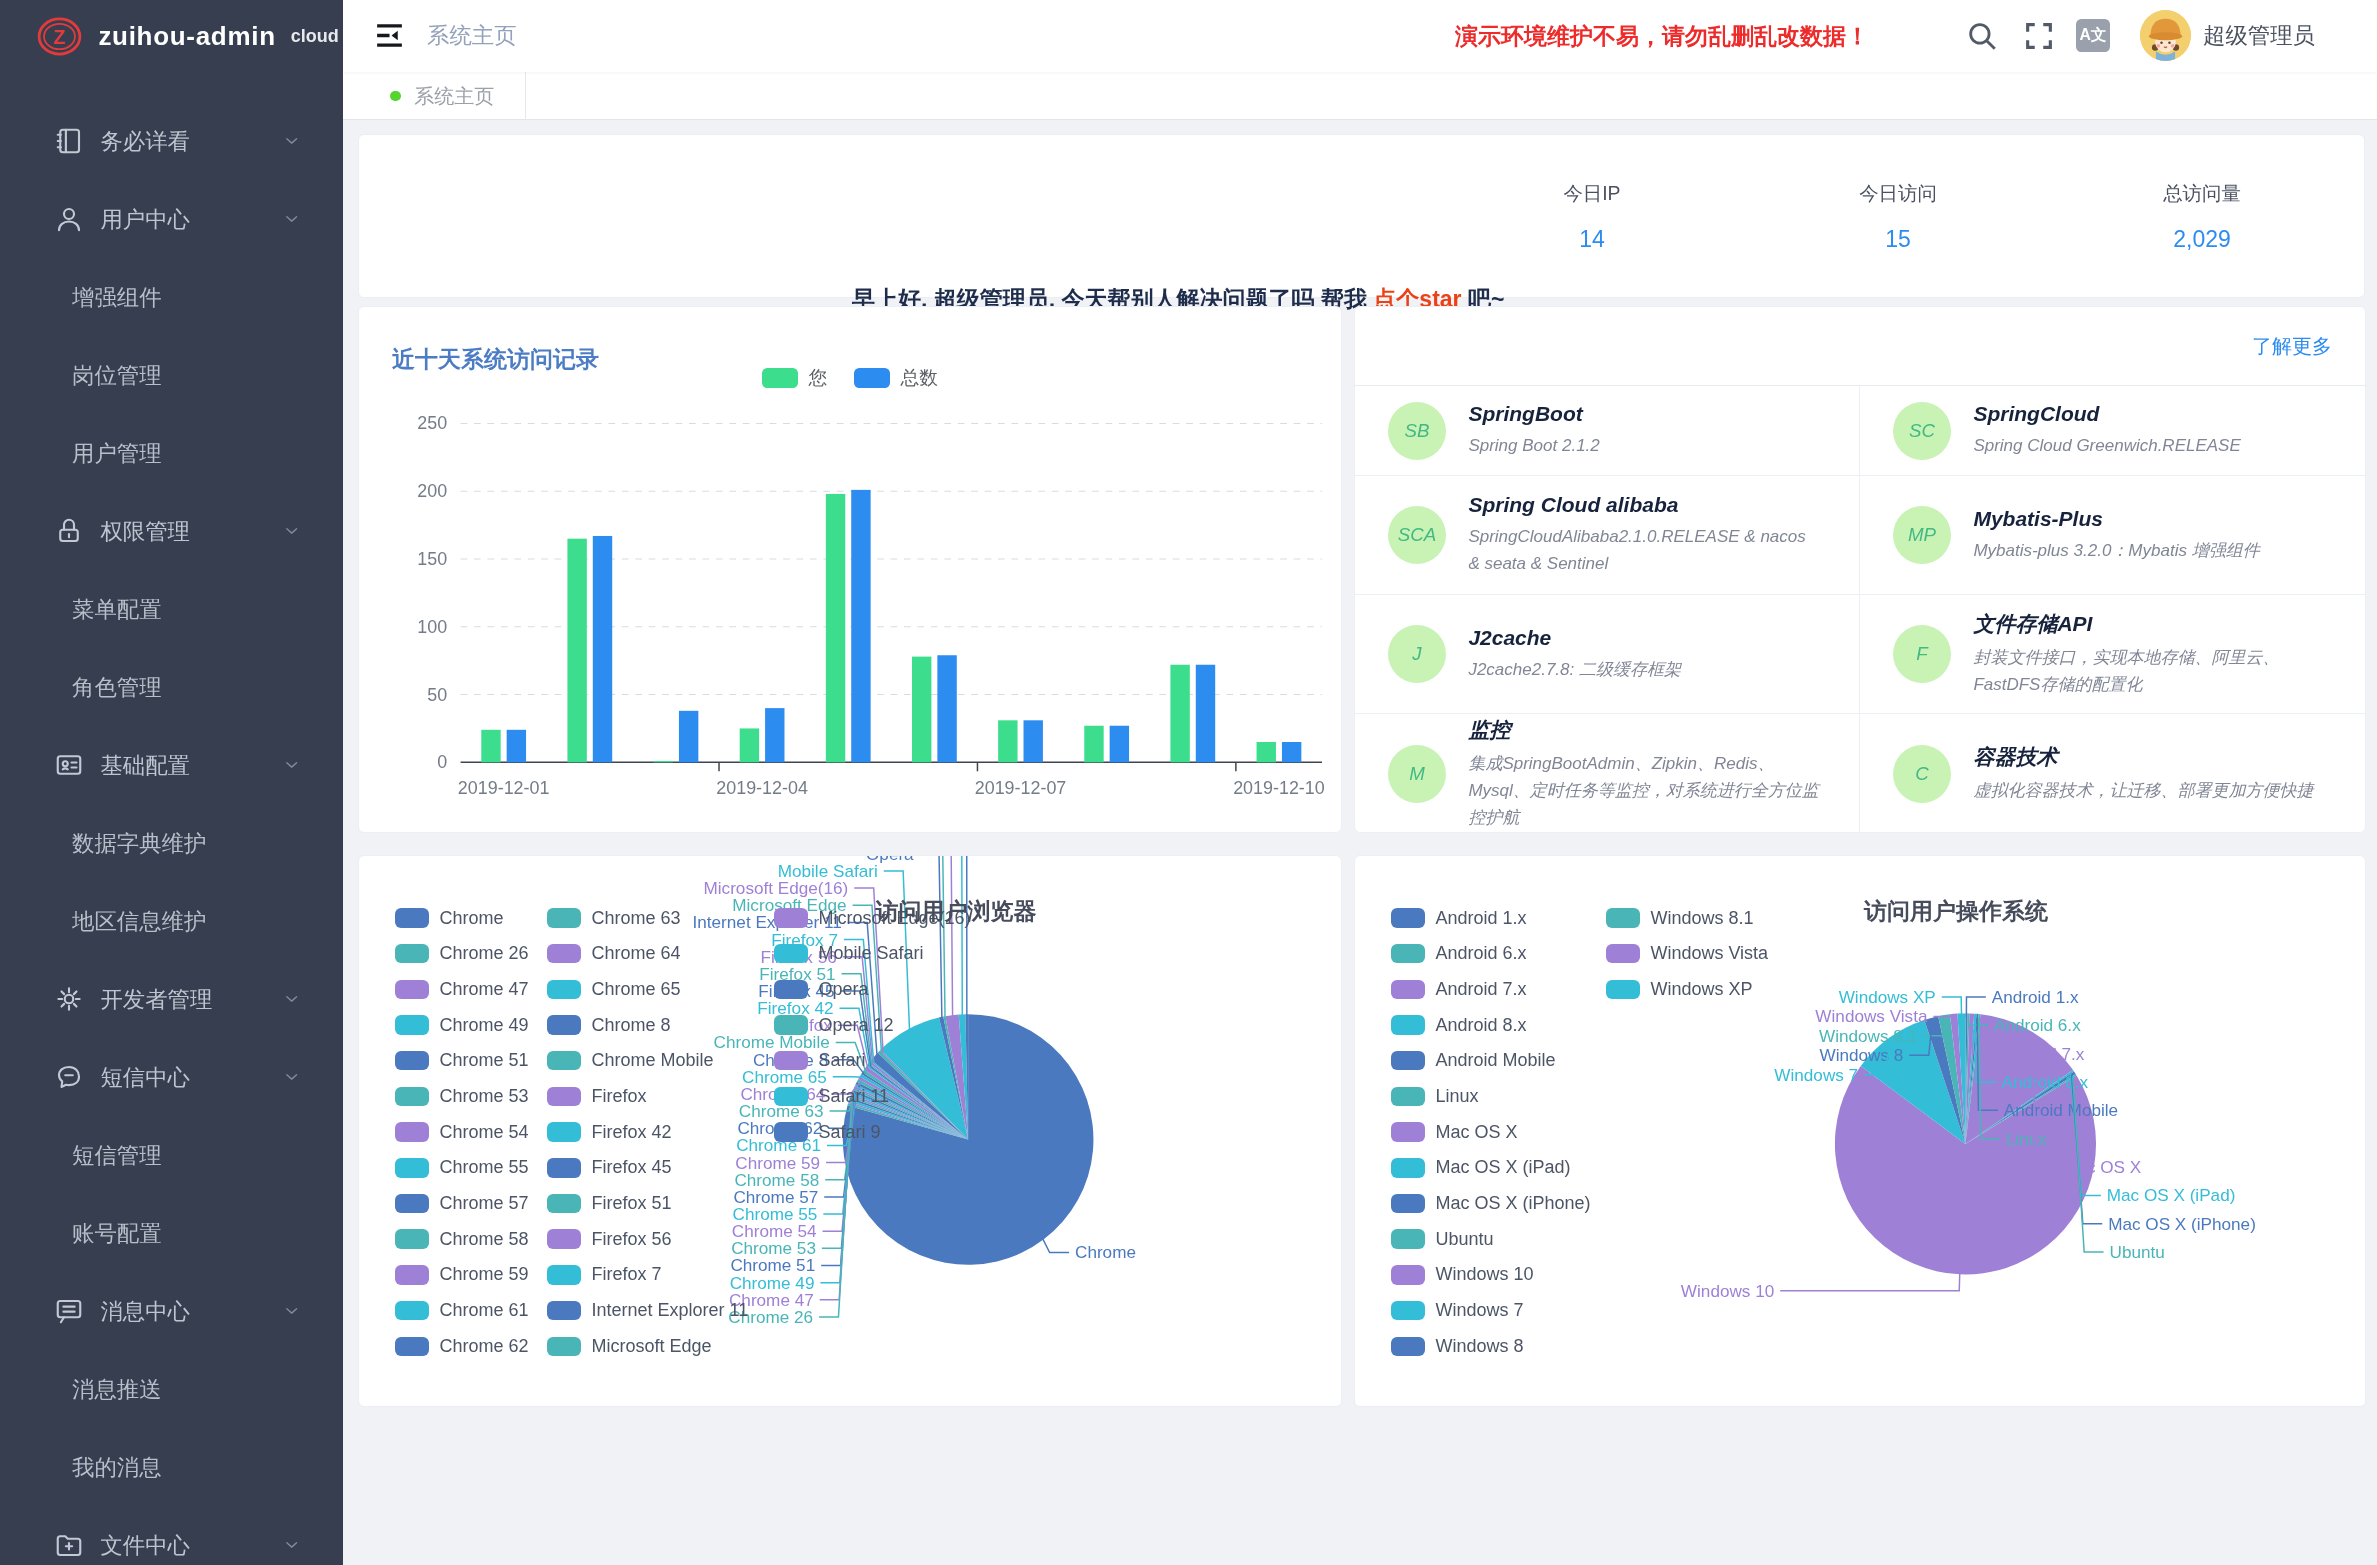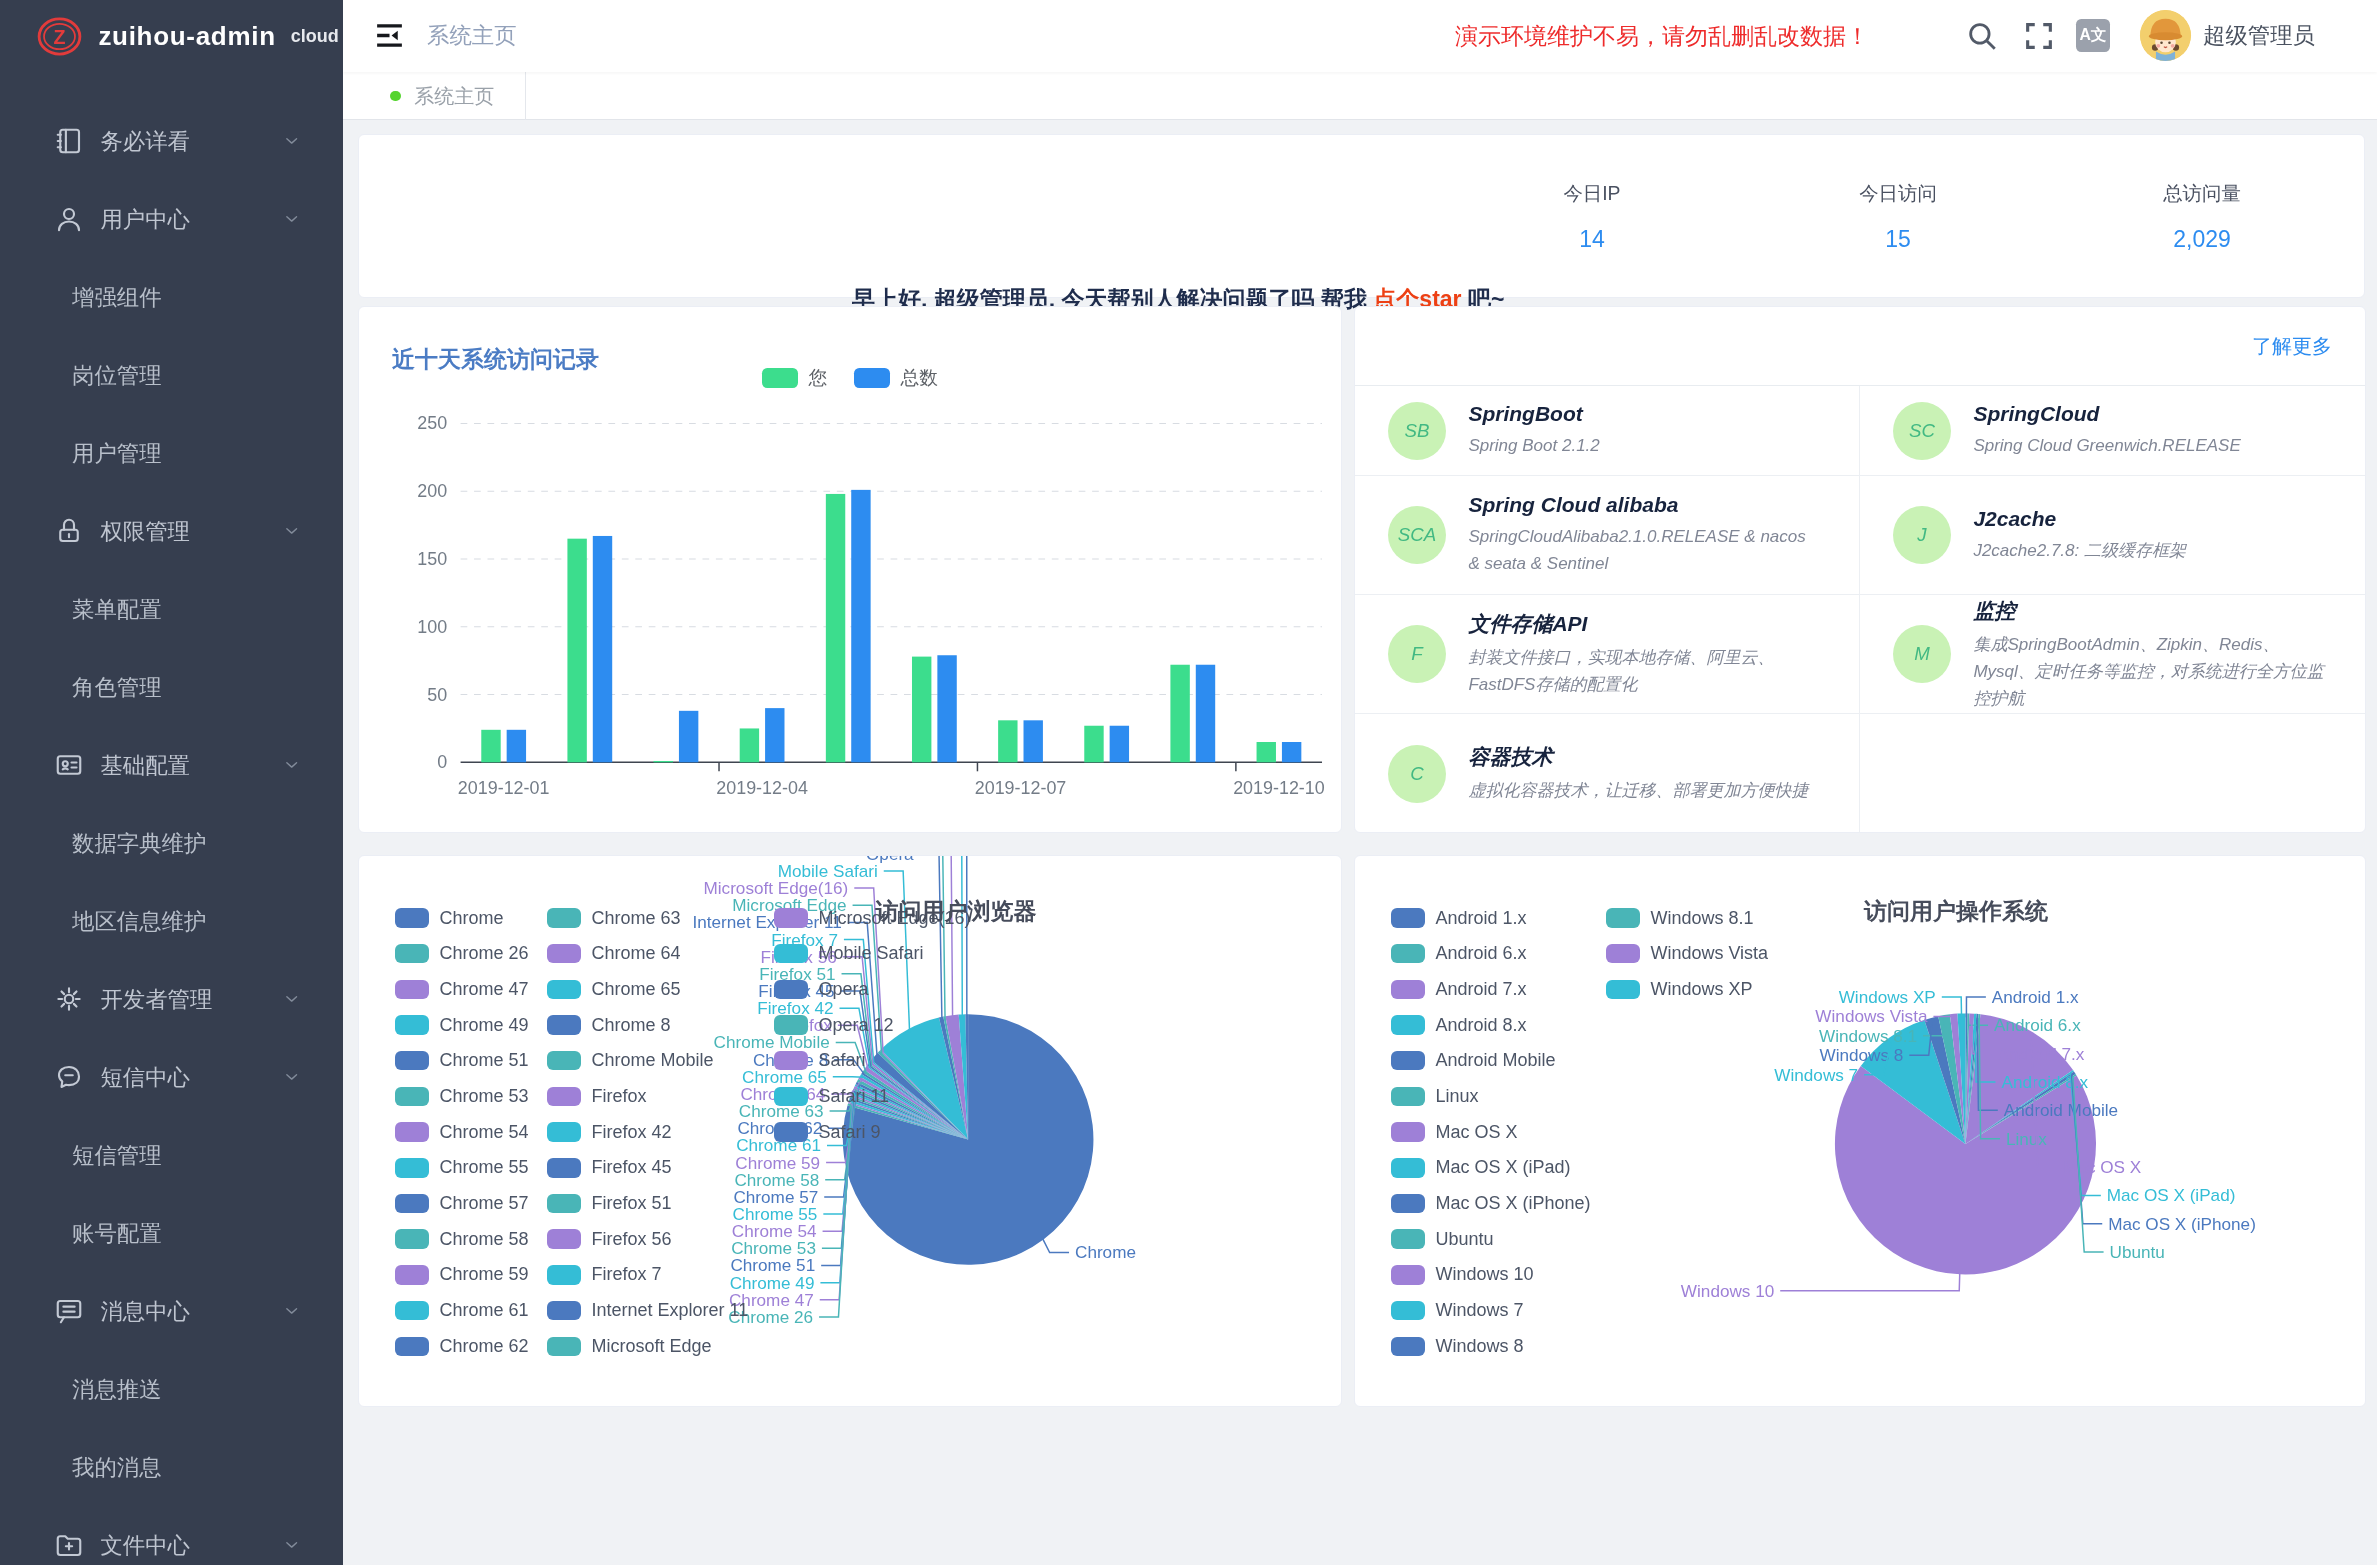--- a/index.html
+++ b/index.html
@@ -23,21 +23,21 @@
   .m-icon svg { width:30px; height:30px; display:block; }
   .m-child { padding-left:72px; color:#b8bfca; }
   .m-chevron { margin-left:auto; margin-right:42px; width:19.4px; height:19.4px; color:#828b9a; }
   .m-chevron svg { width:19.4px; height:19.4px; display:block; }
 
   
   .topbar { position:absolute; left:343px; top:0; right:0; height:72px; background:#fff; z-index:4;
             box-shadow:0 1.5px 3px rgba(0,0,0,.04); }
   .hamburger { position:absolute; left:30px; top:19.4px; width:33px; height:33px; color:#16181d; cursor:pointer; }
   .breadcrumb { position:absolute; left:84px; top:0; line-height:72px; font-size:22.4px; color:#93a1ba; cursor:pointer; }
-  .warning { position:absolute; left:1112px; top:0; line-height:72px; font-size:23px; font-weight:normal; color:#ee2b2b; white-space:nowrap; }
+  .warning { position:absolute; left:1112px; top:0; line-height:72px; font-size:23px; font-weight:bold; color:#ee2b2b; white-space:nowrap; }
   .tb-icon { position:absolute; top:18.7px; width:34px; height:34px; color:#525a68; cursor:pointer; }
   .lang-box { position:absolute; top:19.4px; width:34px; height:33px; background:#9ba1ac; border-radius:5.2px;
               color:#fff; font-size:15.7px; font-weight:bold; display:flex; align-items:center; justify-content:center; cursor:pointer; }
   .tb-avatar { position:absolute; top:10.4px; width:51px; height:51px; border-radius:50%; overflow:hidden; cursor:pointer; background:#f3cf6d; }
   .tb-user { position:absolute; top:0; line-height:72px; font-size:22.4px; color:#4a5260; cursor:pointer; }
 
   
   .tabbar { position:absolute; left:343px; top:72px; right:0; height:48px; background:#fff; z-index:3;
             border-bottom:0.7px solid #e2e5ea; }
   .tab { position:absolute; left:25px; top:0; height:48px; width:158px; display:flex; align-items:center;
@@ -423,20 +423,27 @@
     <div>
       <div class="tech-title">SpringCloud</div>
       <div class="tech-desc">Spring Cloud Greenwich.RELEASE</div>
     </div>
         </div>
         <div class="tech-cell">
           <div class="badge">SCA</div>
     <div>
       <div class="tech-title">Spring Cloud alibaba</div>
       <div class="tech-desc">SpringCloudAlibaba2.1.0.RELEASE &amp; nacos &amp; seata &amp; Sentinel</div>
+    </div>
+        </div>
+        <div class="tech-cell">
+          <div class="badge">MP</div>
+    <div>
+      <div class="tech-title">Mybatis-Plus</div>
+      <div class="tech-desc">Mybatis-plus 3.2.0：Mybatis 增强组件</div>
     </div>
         </div>
         <div class="tech-cell">
           <div class="badge">J</div>
     <div>
       <div class="tech-title">J2cache</div>
       <div class="tech-desc">J2cache2.7.8: 二级缓存框架</div>
     </div>
         </div>
         <div class="tech-cell">

